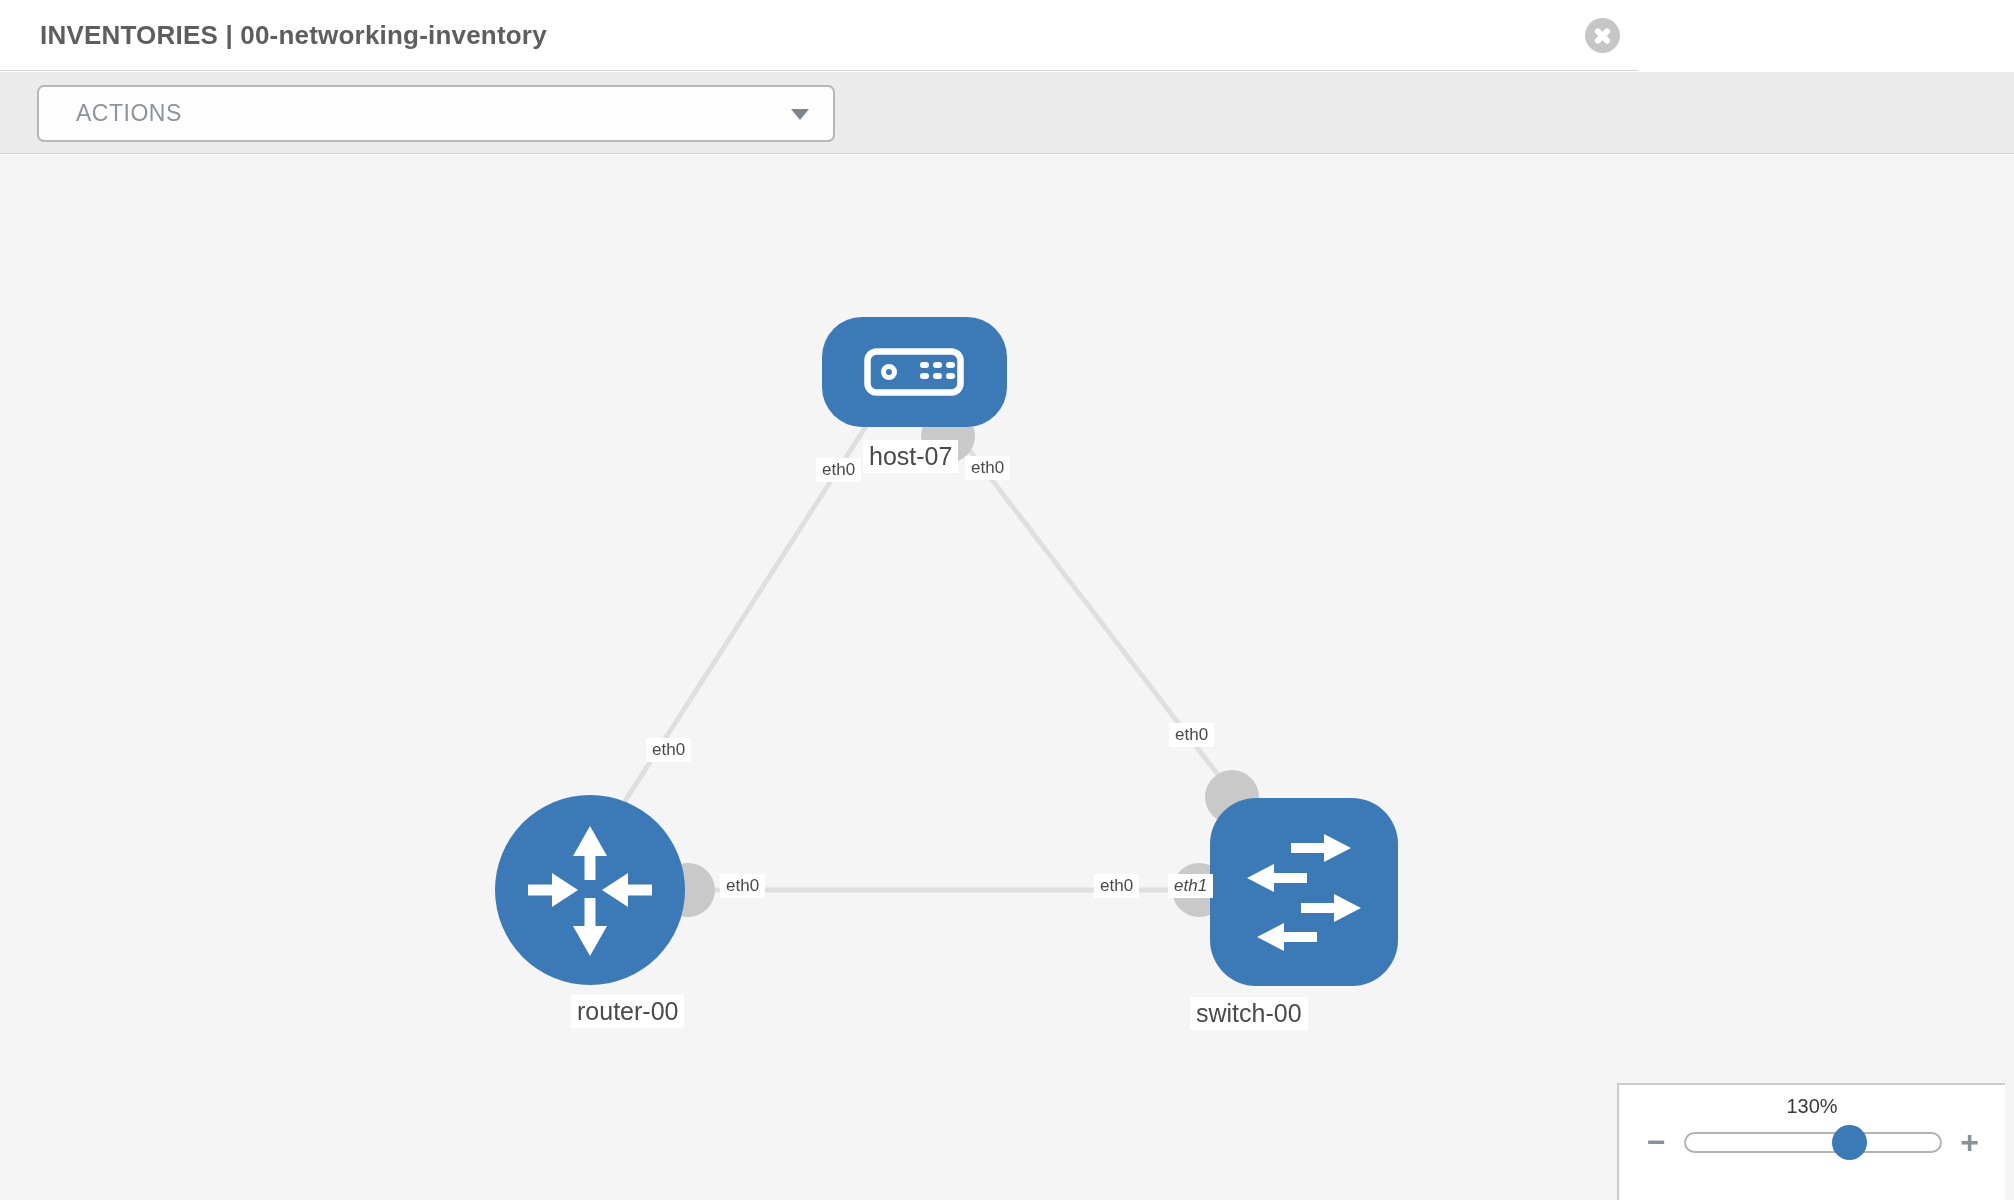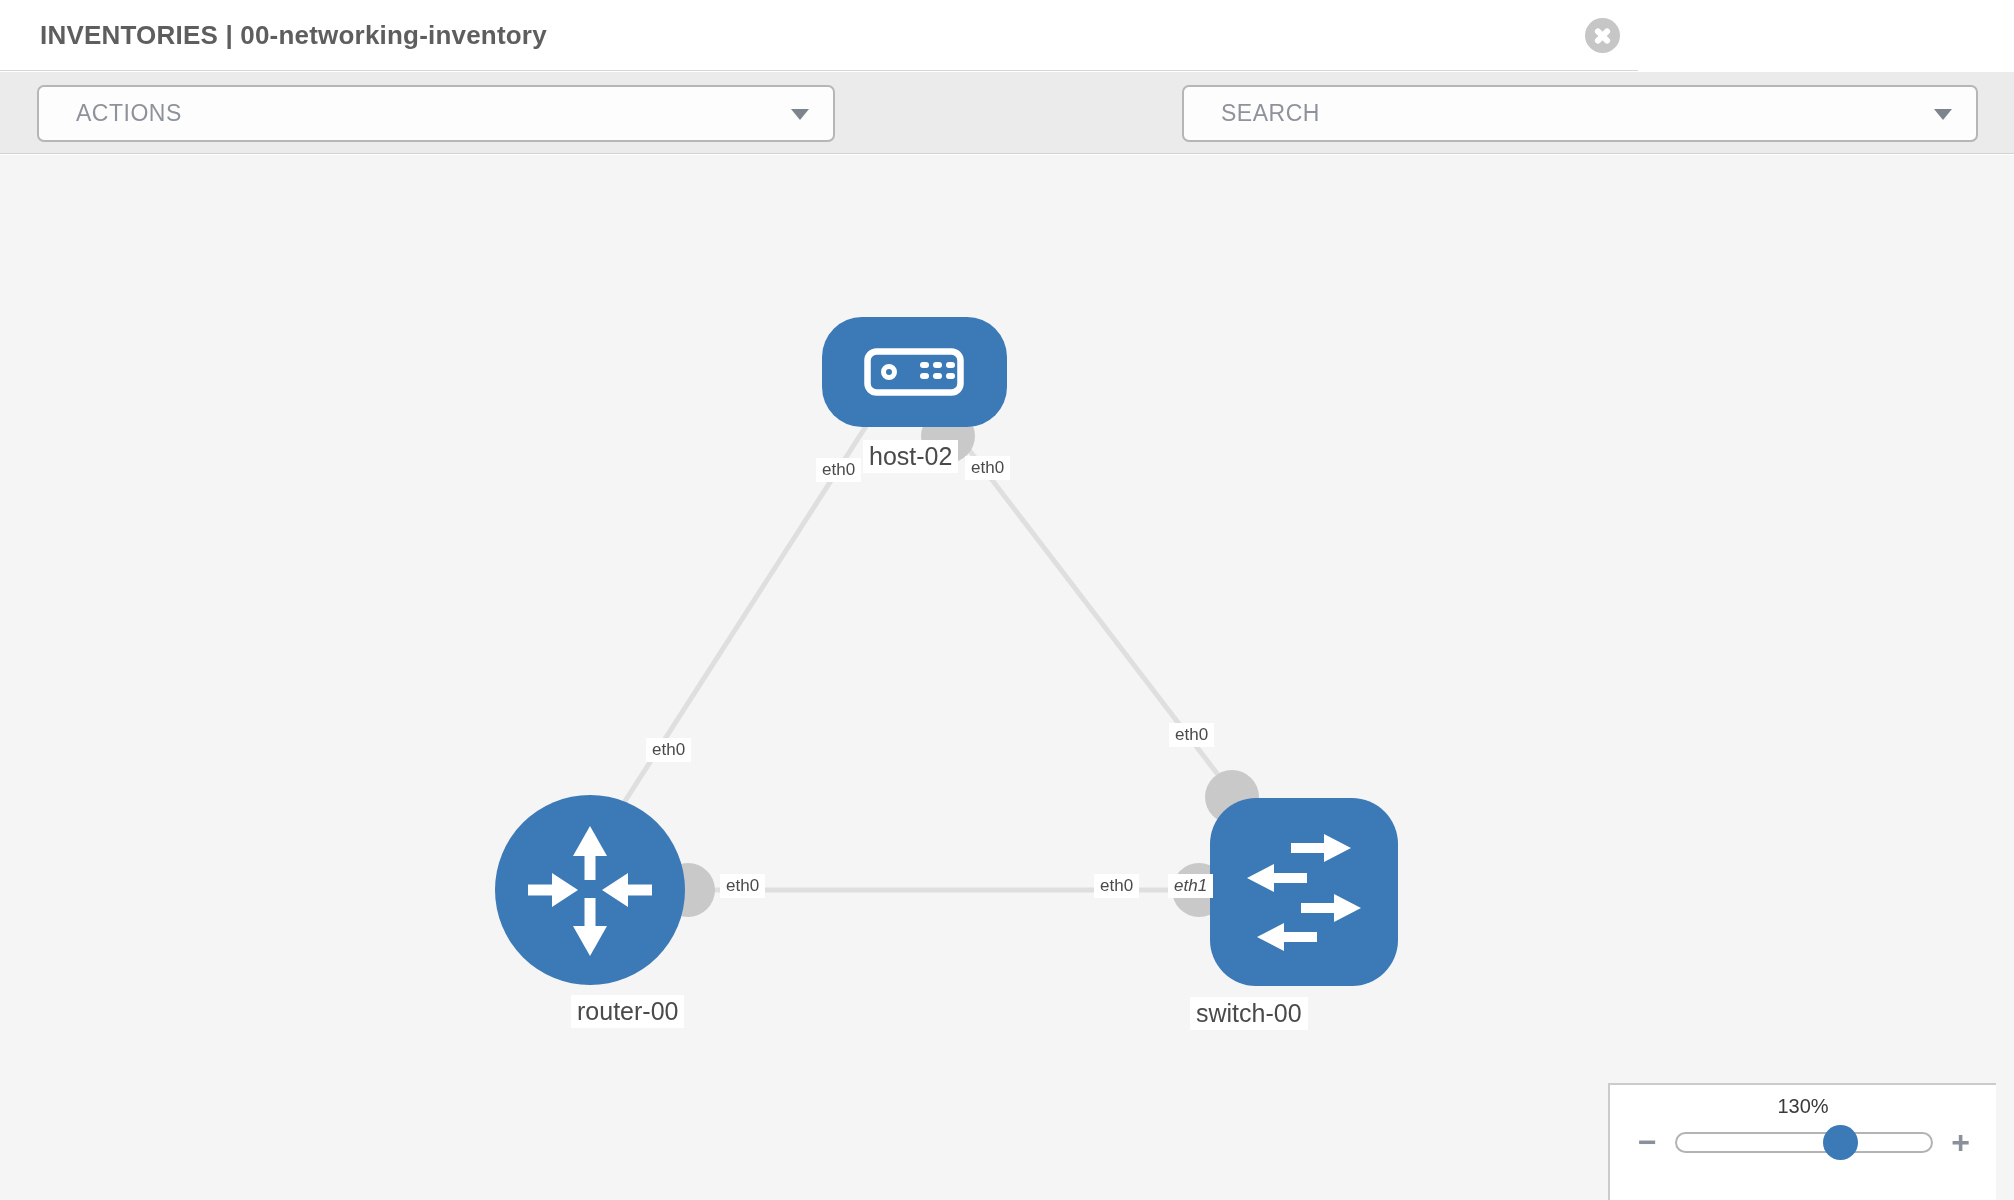--- a/index.html
+++ b/index.html
@@ -64,21 +64,21 @@
   }
   .canvas svg{position:absolute;left:0;top:0;}
   .chip{
     position:absolute;background:#fff;color:#4a4a4a;line-height:1.15;
     padding:2px 6px;white-space:nowrap;
   }
   .chip-lg{font-size:25px;}
   .chip-sm{font-size:17px;}
   
   .zoom-panel{
-    position:absolute;right:18px;bottom:0;width:388px;height:117px;background:#fff;
+    position:absolute;right:9px;bottom:0;width:388px;height:117px;background:#fff;
     border:2px solid #cbcbcb;border-right:none;border-bottom:none;
   }
   .zoom-level{
     margin-top:10px;text-align:center;font-size:20px;color:#3a3a3a;
   }
   .zoom-row{
     margin-top:8px;display:flex;align-items:center;padding:0 20px 0 22px;
   }
   .zoom-btn{
     font-size:32px;font-weight:700;color:#8b919a;line-height:1;cursor:pointer;
@@ -116,24 +116,20 @@
     <line x1="6" y1="29" x2="18" y2="17" stroke="#808791" stroke-width="8" stroke-linecap="round"></line>
   </svg>
 
   <svg class="tool-icon key" viewBox="0 0 34 34">
     <circle cx="10" cy="10" r="6" fill="none" stroke="#808791" stroke-width="5"></circle>
     <line x1="14.5" y1="14.5" x2="29" y2="29" stroke="#808791" stroke-width="5"></line>
     <line x1="24.5" y1="24.5" x2="30" y2="19" stroke="#808791" stroke-width="5"></line>
     <line x1="28.5" y1="28.5" x2="33" y2="24" stroke="#808791" stroke-width="5"></line>
   </svg>
 
-  <div class="dropdown dd-search">
-    <span class="dd-label">SEARCH</span>
-    <span class="caret"></span>
-  </div>
 </div>
 
 <div class="canvas">
 
   <svg width="2014" height="1045" viewBox="0 155 2014 1045">
 
     <line x1="870" y1="420" x2="600" y2="840" stroke="#dfdfdf" stroke-width="5"></line>
     <line x1="950" y1="425" x2="1245" y2="810" stroke="#dfdfdf" stroke-width="5"></line>
     <line x1="620" y1="890" x2="1290" y2="890" stroke="#dfdfdf" stroke-width="5"></line>
 
@@ -188,21 +184,21 @@
   <div class="chip chip-sm" style="left:816px;top:303px;">eth0</div>
   <div class="chip chip-sm" style="left:646px;top:583px;">eth0</div>
 
   <div class="chip chip-sm" style="left:965px;top:301px;">eth0</div>
   <div class="chip chip-sm" style="left:1169px;top:568px;">eth0</div>
 
   <div class="chip chip-sm" style="left:720px;top:719px;">eth0</div>
   <div class="chip chip-sm" style="left:1094px;top:719px;">eth0</div>
   <div class="chip chip-sm" style="left:1168px;top:719px;font-style:italic;">eth1</div>
 
-  <div class="chip chip-lg" style="left:863px;top:285px;">host-02</div>
+  <div class="chip chip-lg" style="left:863px;top:285px;">host-07</div>
   <div class="chip chip-lg" style="left:527px;top:840px;margin-left:44px;">router-00</div>
   <div class="chip chip-lg" style="left:1190px;top:842px;">switch-00</div>
 
   <div class="zoom-panel">
     <div class="zoom-level">130%</div>
     <div class="zoom-row">
       <span class="zoom-btn">−</span>
       <div class="zoom-track">
         <div class="zoom-thumb"></div>
       </div>

